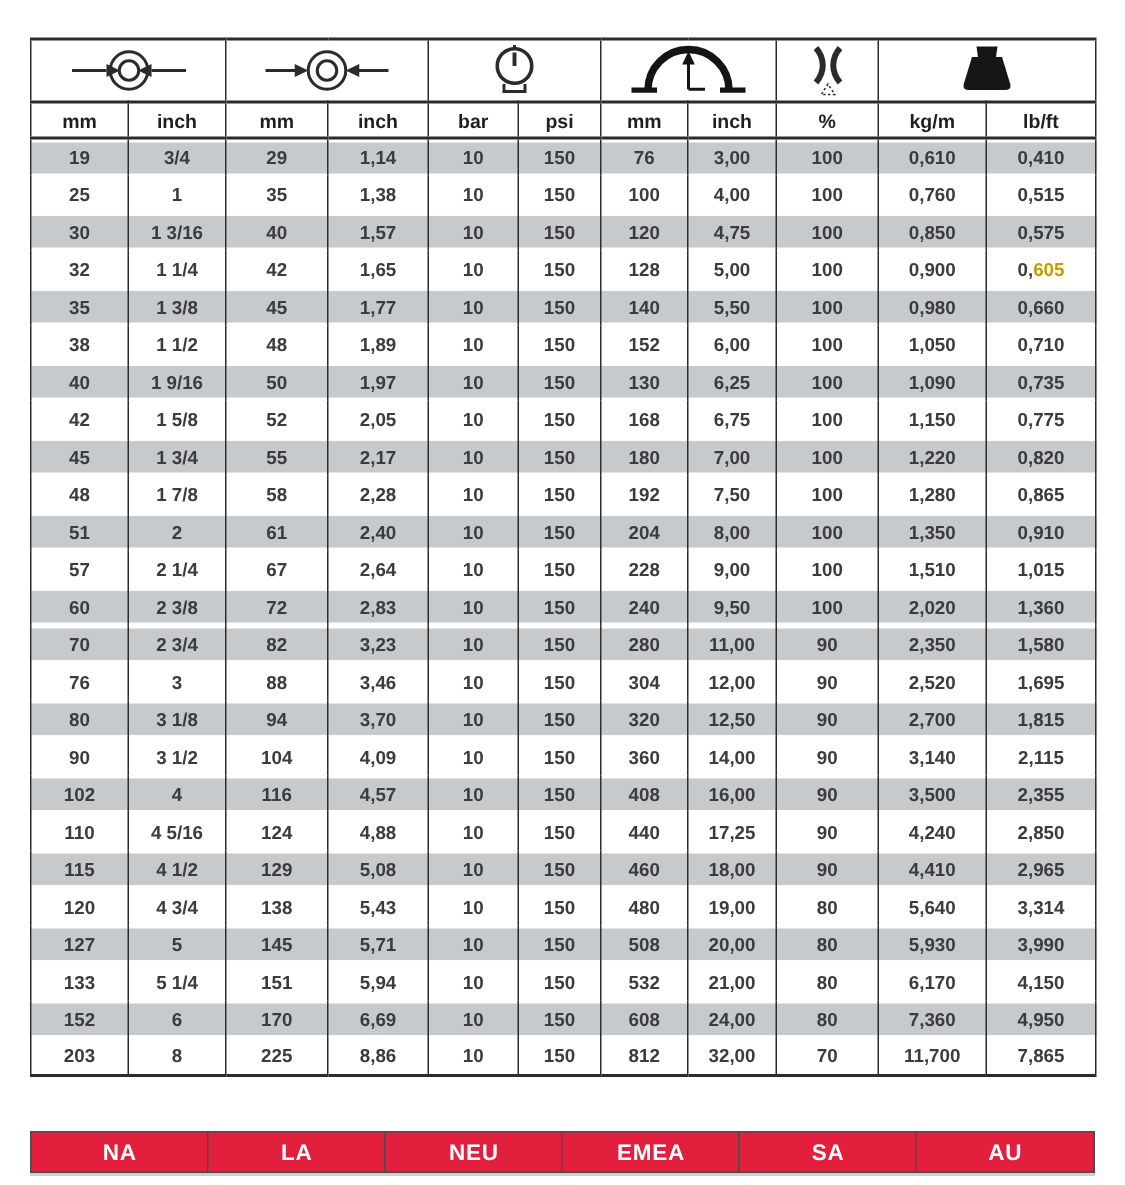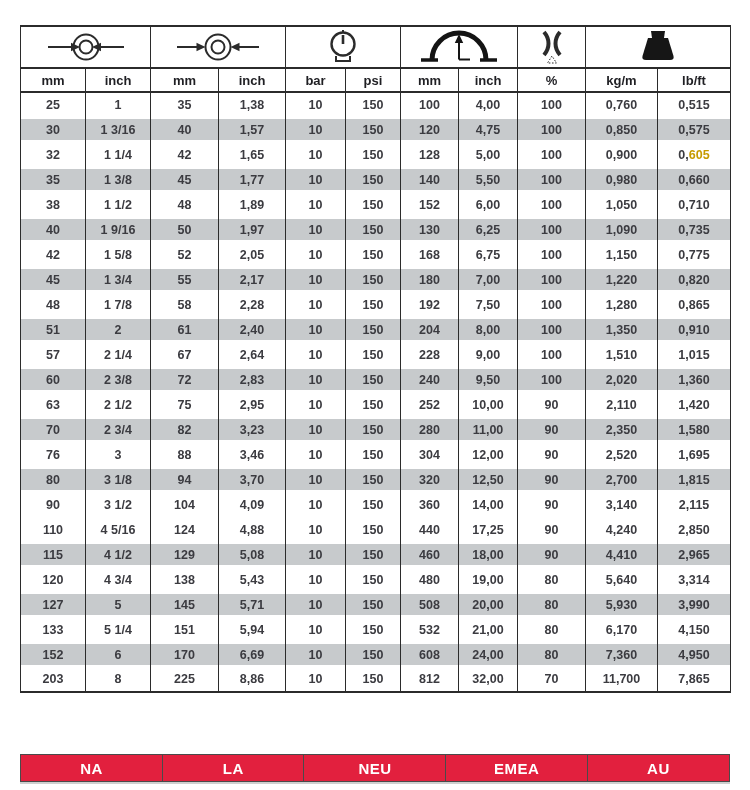--- a/index.html
+++ b/index.html
@@ -146,20 +146,33 @@
         <th>bar</th>
         <th>psi</th>
         <th>mm</th>
         <th>inch</th>
         <th>%</th>
         <th>kg/m</th>
         <th>lb/ft</th>
       </tr>
   </thead>
   <tbody>
+      <tr class="row-gray">
+        <td>19</td>
+        <td>3/4</td>
+        <td>29</td>
+        <td>1,14</td>
+        <td>10</td>
+        <td>150</td>
+        <td>76</td>
+        <td>3,00</td>
+        <td>100</td>
+        <td>0,610</td>
+        <td>0,410</td>
+      </tr>
       <tr class="row-white">
         <td>25</td>
         <td>1</td>
         <td>35</td>
         <td>1,38</td>
         <td>10</td>
         <td>150</td>
         <td>100</td>
         <td>4,00</td>
         <td>100</td>
@@ -302,33 +315,20 @@
         <td>72</td>
         <td>2,83</td>
         <td>10</td>
         <td>150</td>
         <td>240</td>
         <td>9,50</td>
         <td>100</td>
         <td>2,020</td>
         <td>1,360</td>
       </tr>
-      <tr class="row-white">
-        <td>63</td>
-        <td>2 1/2</td>
-        <td>75</td>
-        <td>2,95</td>
-        <td>10</td>
-        <td>150</td>
-        <td>252</td>
-        <td>10,00</td>
-        <td>90</td>
-        <td>2,110</td>
-        <td>1,420</td>
-      </tr>
       <tr class="row-gray">
         <td>70</td>
         <td>2 3/4</td>
         <td>82</td>
         <td>3,23</td>
         <td>10</td>
         <td>150</td>
         <td>280</td>
         <td>11,00</td>
         <td>90</td>
@@ -366,20 +366,33 @@
         <td>3 1/2</td>
         <td>104</td>
         <td>4,09</td>
         <td>10</td>
         <td>150</td>
         <td>360</td>
         <td>14,00</td>
         <td>90</td>
         <td>3,140</td>
         <td>2,115</td>
+      </tr>
+      <tr class="row-gray">
+        <td>102</td>
+        <td>4</td>
+        <td>116</td>
+        <td>4,57</td>
+        <td>10</td>
+        <td>150</td>
+        <td>408</td>
+        <td>16,00</td>
+        <td>90</td>
+        <td>3,500</td>
+        <td>2,355</td>
       </tr>
       <tr class="row-white">
         <td>110</td>
         <td>4 5/16</td>
         <td>124</td>
         <td>4,88</td>
         <td>10</td>
         <td>150</td>
         <td>440</td>
         <td>17,25</td>
@@ -466,14 +479,15 @@
         <td>7,865</td>
       </tr>
     </tbody>
 </table>
 
 <div class="region-bar">
     <div class="region-cell">NA</div>
     <div class="region-cell">LA</div>
     <div class="region-cell">NEU</div>
     <div class="region-cell">EMEA</div>
+    <div class="region-cell">SA</div>
     <div class="region-cell">AU</div>
   </div>
 
 </body></html>

